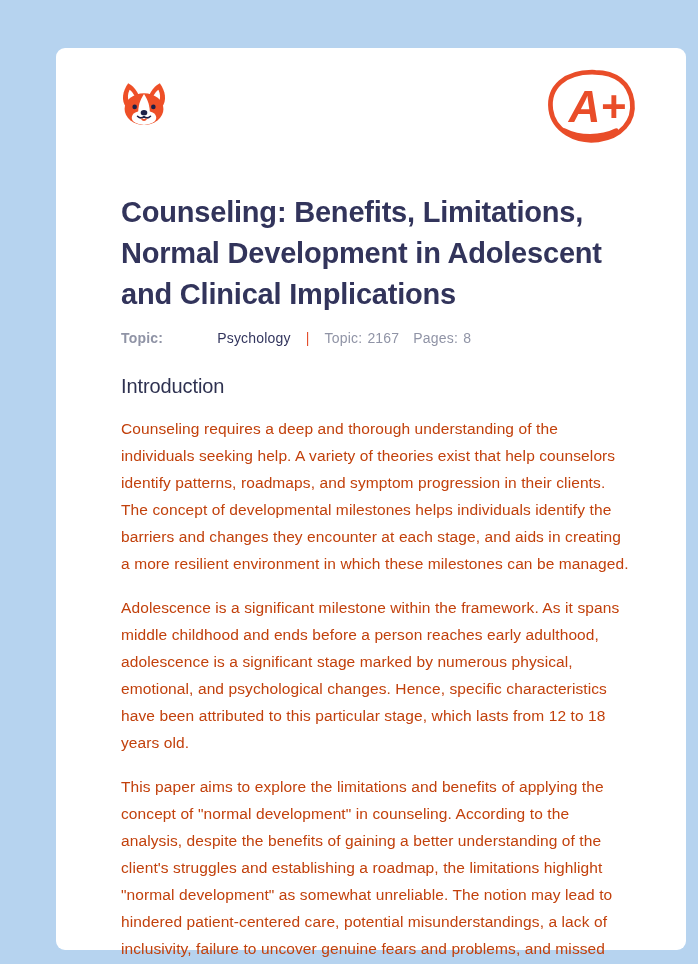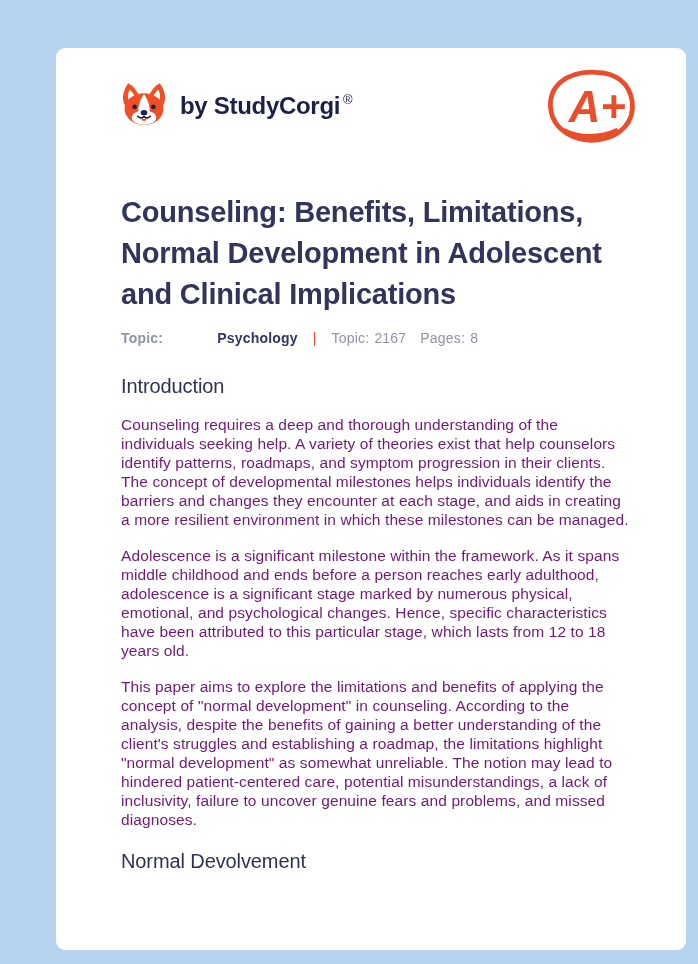--- a/index.html
+++ b/index.html
@@ -62,41 +62,41 @@
     margin-top: 15px;
     font-size: 14px;
     color: #9094a6;
     display: flex;
     align-items: center;
     letter-spacing: 0.2px;
   }
   .meta-row .topic-label { margin-right: 6px; font-weight: bold; }
   .topic-link {
     color: #33365e;
-    font-weight: bold;
+    font-weight: normal;
     text-decoration: none;
     cursor: pointer;
     padding-left: 48px;
   }
   .meta-sep { color: #e4502e; margin: 0 15px; }
   .words-label, .pages-label { margin-right: 5px; }
   .words-value { margin-right: 14px; }
   .section-heading {
     font-size: 20px;
     font-weight: normal;
     color: #2e3150;
     margin: 29px 0 0 0;
     letter-spacing: -0.1px;
   }
   .section-heading.second { margin-top: 21px; }
   .body-paragraph {
     margin: 17px 0 0 0;
     font-size: 15.5px;
-    line-height: 19px;
-    color: #701a75;
+    line-height: 27px;
+    color: #c2410c;
     letter-spacing: 0.1px;
   }
 </style>
 </head>
 <body>
 
 <div class="page">
   <div class="card">
 
     <div class="header-row">
@@ -110,21 +110,20 @@
             <ellipse cx="32" cy="37" rx="27" ry="22" fill="#ee4f27"></ellipse>
             <path d="M32 16 C38 25 40 33 40 41 C40 51 37 57 32 59 C27 57 24 51 24 41 C24 33 26 25 32 16 Z" fill="#ffffff"></path>
             <ellipse cx="32" cy="49" rx="17" ry="10" fill="#ffffff"></ellipse>
             <circle cx="19" cy="34" r="3.2" fill="#1c2047"></circle>
             <circle cx="45" cy="34" r="3.2" fill="#1c2047"></circle>
             <ellipse cx="32" cy="42" rx="4.6" ry="3.6" fill="#1c2047"></ellipse>
             <path d="M23 47 Q27.5 51.5 32 47.5 Q36.5 51.5 41 47" stroke="#1c2047" stroke-width="2.2" fill="none" stroke-linecap="round"></path>
             <path d="M27.5 49.5 C28.5 55 35.5 55 36.5 49.5 Q32 52 27.5 49.5 Z" fill="#ee4f27"></path>
           </svg>
         </span>
-        <span class="brand-text"><span>by StudyCorgi</span><span class="reg-mark">®</span></span>
       </div>
       <span class="badge">
         <svg width="97" height="78" viewBox="0 0 100 82" aria-hidden="true">
           <g fill="none" stroke="#e94d29" stroke-width="5" stroke-linecap="round">
             <path d="M57 6 C 25 2 6 18 7 41 C 8 63 30 78 54 77 C 78 76 94 61 93 40 C 92 20 78 8 57 6" transform="rotate(-5 50 41)"></path>
             <path d="M22 67 C 37 75 60 75 76 67"></path>
           </g>
           <text x="26" y="58" font-family="Liberation Sans, sans-serif" font-size="46" font-style="italic" font-weight="bold" fill="#e94d29">A+</text>
         </svg>
       </span>

